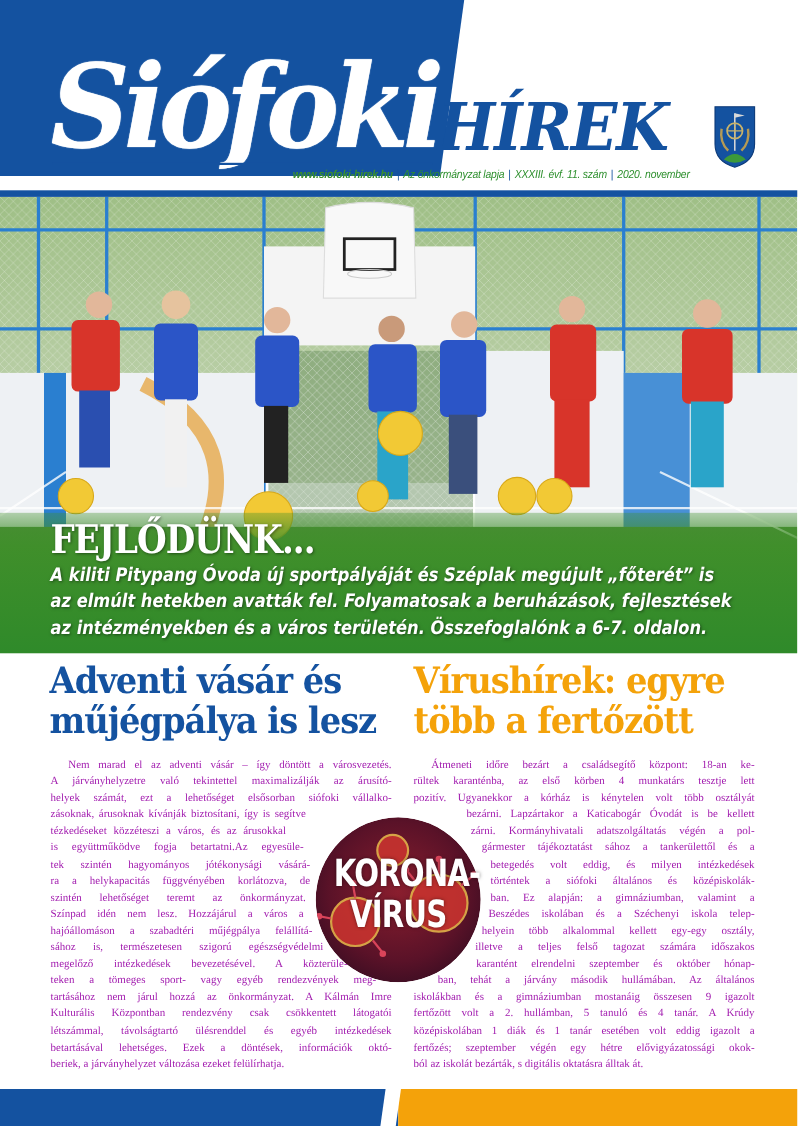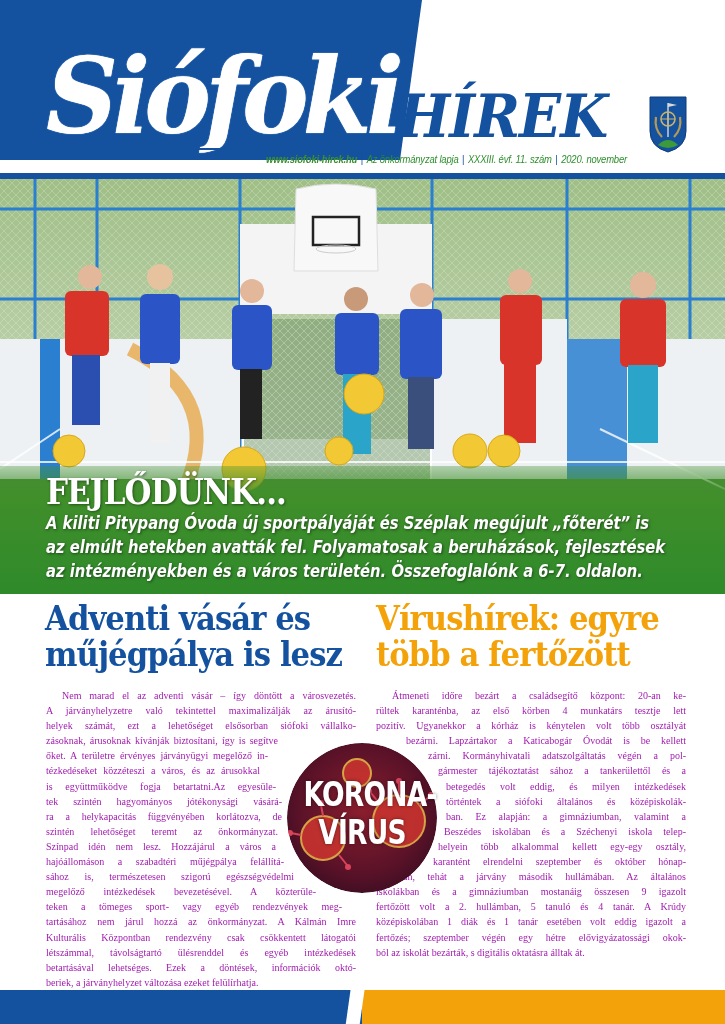--- a/index.html
+++ b/index.html
@@ -170,50 +170,50 @@
 <div class="h-right">
   <div>Vírushírek: egyre</div>
   <div>több a fertőzött</div>
 </div>
 
 <div class="body-col left-col">
   <div class="ln just" style="padding-left:16px">Nem marad el az adventi vásár – így döntött a városvezetés.</div>
   <div class="ln just">A járványhelyzetre való tekintettel maximalizálják az árusító-</div>
   <div class="ln just">helyek számát, ezt a lehetőséget elsősorban siófoki vállalko-</div>
   <div class="ln just" style="width:232px">zásoknak, árusoknak kívánják biztosítani, így is segítve</div>
-  <div class="ln just" style="width:222px">őket. A területre érvényes járványügyi megelőző in-</div>
   <div class="ln just" style="width:214px">tézkedéseket közzéteszi a város, és az árusokkal</div>
   <div class="ln just" style="width:230px">is együttműködve fogja betartatni.Az egyesüle-</div>
   <div class="ln just" style="width:236px">tek szintén hagyományos jótékonysági vásárá-</div>
   <div class="ln just" style="width:236px">ra a helykapacitás függvényében korlátozva, de</div>
   <div class="ln just" style="width:232px">szintén lehetőséget teremt az önkormányzat.</div>
   <div class="ln just" style="width:230px">Színpad idén nem lesz. Hozzájárul a város a</div>
   <div class="ln just" style="width:238px">hajóállomáson a szabadtéri műjégpálya felállítá-</div>
   <div class="ln just" style="width:248px">sához is, természetesen szigorú egészségvédelmi</div>
   <div class="ln just" style="width:270px">megelőző intézkedések bevezetésével. A közterüle-</div>
   <div class="ln just" style="width:296px">teken a tömeges sport- vagy egyéb rendezvények meg-</div>
   <div class="ln just">tartásához nem járul hozzá az önkormányzat. A Kálmán Imre</div>
   <div class="ln just">Kulturális Központban rendezvény csak csökkentett látogatói</div>
   <div class="ln just">létszámmal, távolságtartó ülésrenddel és egyéb intézkedések</div>
   <div class="ln just">betartásával lehetséges. Ezek a döntések, információk októ-</div>
   <div class="ln last">beriek, a járványhelyzet változása ezeket felülírhatja.</div>
 </div>
 
 <div class="body-col right-col">
-  <div class="ln just" style="padding-left:16px">Átmeneti időre bezárt a családsegítő központ: 20-an ke-</div>
+  <div class="ln just" style="padding-left:16px">Átmeneti időre bezárt a családsegítő központ: 18-an ke-</div>
   <div class="ln just">rültek karanténba, az első körben 4 munkatárs tesztje lett</div>
   <div class="ln just">pozitív. Ugyanekkor a kórház is kénytelen volt több osztályát</div>
-  <div class="ln just" style="margin-left:30px">bezárni. Lapzártakor a Katicabogár Óvodát is be kellett</div>
+  <div class="ln just" style="margin-left:48px">bezárni. Lapzártakor a Katicabogár Óvodát is be kellett</div>
   <div class="ln just" style="margin-left:52px">zárni. Kormányhivatali adatszolgáltatás végén a pol-</div>
   <div class="ln just" style="margin-left:62px">gármester tájékoztatást sához a tankerülettől és a</div>
   <div class="ln just" style="margin-left:70px">betegedés volt eddig, és milyen intézkedések</div>
   <div class="ln just" style="margin-left:70px">történtek a siófoki általános és középiskolák-</div>
   <div class="ln just" style="margin-left:70px">ban. Ez alapján: a gimnáziumban, valamint a</div>
   <div class="ln just" style="margin-left:68px">Beszédes iskolában és a Széchenyi iskola telep-</div>
   <div class="ln just" style="margin-left:62px">helyein több alkalommal kellett egy-egy osztály,</div>
+  <div class="ln just" style="margin-left:56px">illetve a teljes felső tagozat számára időszakos</div>
   <div class="ln just" style="margin-left:57px">karantént elrendelni szeptember és október hónap-</div>
   <div class="ln just" style="margin-left:22px">ban, tehát a járvány második hullámában. Az általános</div>
   <div class="ln just">iskolákban és a gimnáziumban mostanáig összesen 9 igazolt</div>
   <div class="ln just">fertőzött volt a 2. hullámban, 5 tanuló és 4 tanár. A Krúdy</div>
   <div class="ln just">középiskolában 1 diák és 1 tanár esetében volt eddig igazolt a</div>
   <div class="ln just">fertőzés; szeptember végén egy hétre elővigyázatossági okok-</div>
   <div class="ln last">ból az iskolát bezárták, s digitális oktatásra álltak át.</div>
 </div>
 
 <svg class="badge" width="150" height="150" viewBox="0 0 150 150">

